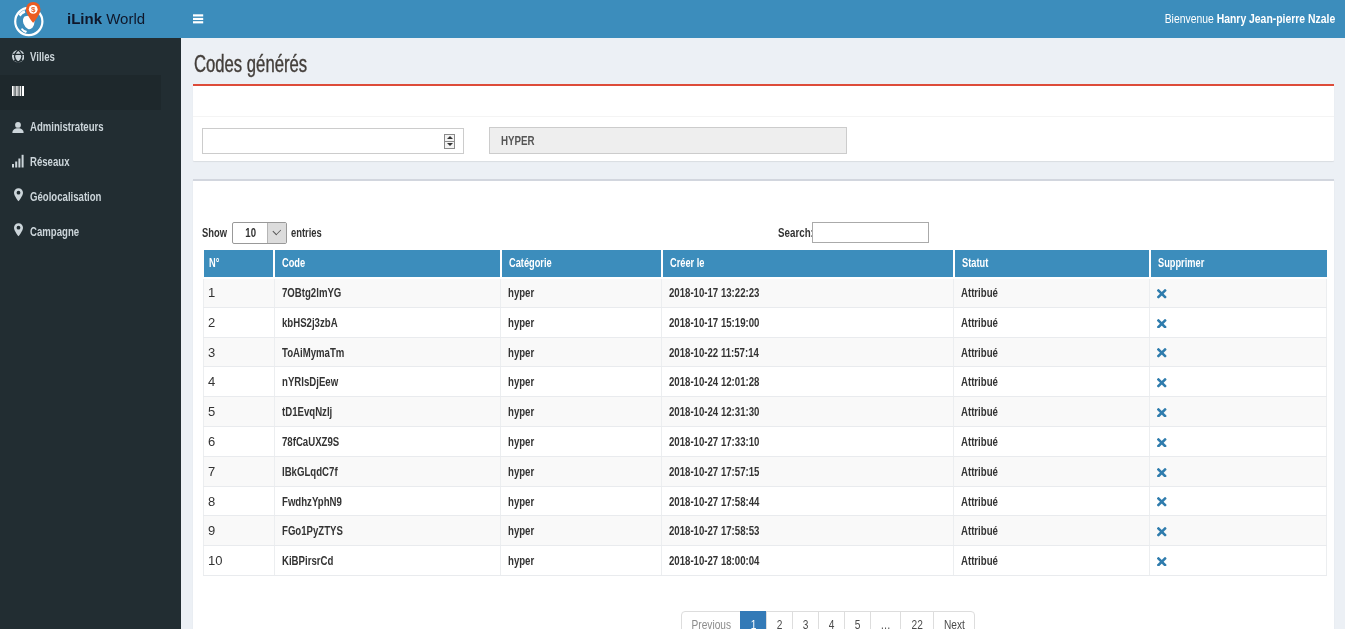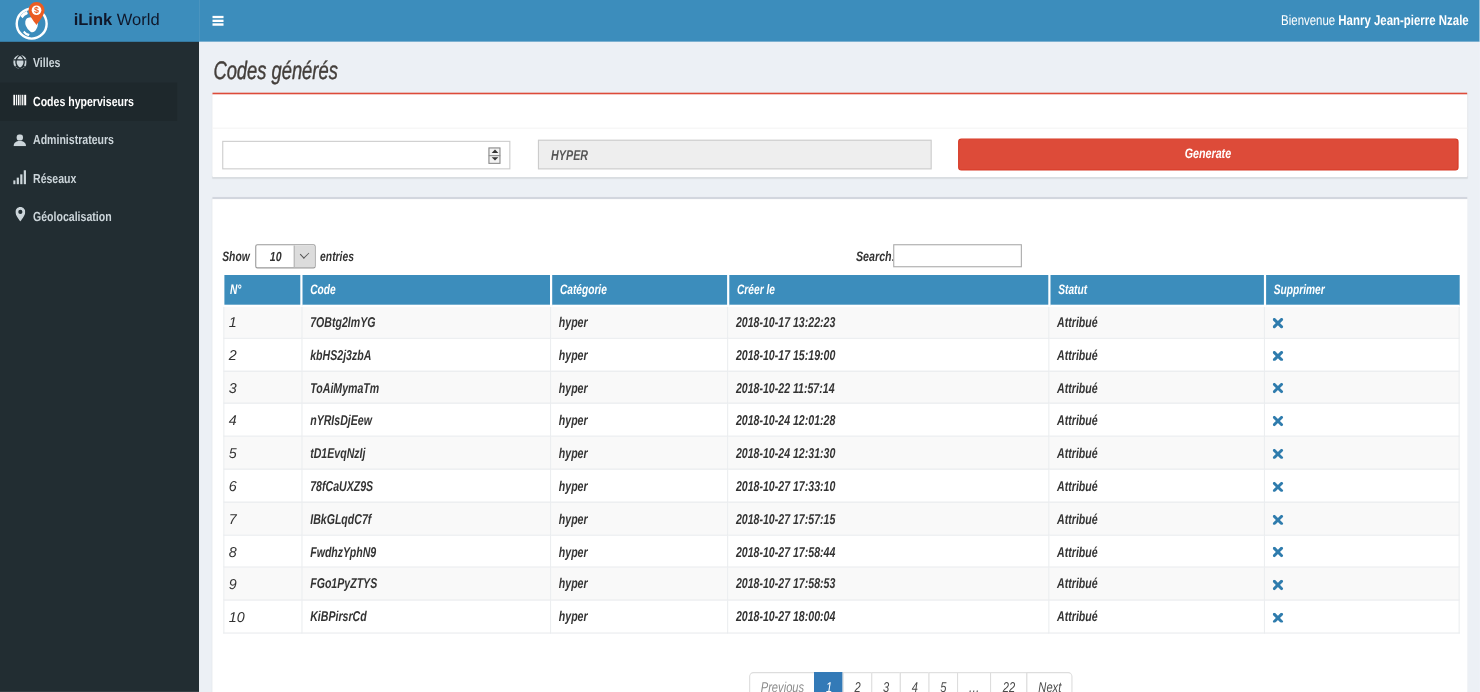--- a/index.html
+++ b/index.html
@@ -14,21 +14,21 @@
 #sidebar { position:absolute; left:0; top:0; width:181px; height:629px; background:#222d32; }
 #logo { position:absolute; left:0; top:0; width:181px; height:38px; background:#3c8dbc; }
 #logo-text { position:absolute; left:67px; top:0; height:38px; line-height:38px; color:#0f172a; font-size:15px; }
 #menu { position:absolute; top:39.5px; left:0; width:161px; }
 .mitem { position:relative; height:35px; color:#ccd5da; }
 .mitem.active { background:#1e282c; color:#fff; }
 .mitem .ico { position:absolute; left:11px; top:0; width:14px; height:35px; display:flex; align-items:center; justify-content:center; }
 .mitem .lbl { position:absolute; left:29.5px; top:0; height:35px; line-height:35px; font-size:12px; font-weight:bold; }
 .mitem .lbl .sx { transform:scaleX(0.80); }
 
-#content { position:absolute; left:181px; top:38px; width:1164px; height:591px; background:#ecf0f5;font-style:italic; }
+#content { position:absolute; left:181px; top:38px; width:1164px; height:591px; background:#ecf0f5; }
 h1#title { position:absolute; left:13px; top:13px; font-size:23px; font-weight:normal; color:#433e3a; -webkit-text-stroke:0.4px #433e3a; }
 h1#title .sx { transform:scaleX(0.725); }
 .box { position:absolute; left:12px; background:#fff; width:1141px; }
 #box1 { top:46px; height:76.5px; border-top:2px solid #dd4b39; border-radius:0 0 1px 1px; box-shadow:0 1px 1px rgba(0,0,0,0.08); }
 #box1 .boxhead { height:31px; border-bottom:1px solid #f4f4f4; }
 #box2 { top:141px; height:520px; border-top:2px solid #d2d6de; box-shadow:0 1px 1px rgba(0,0,0,0.08); }
 
 #numinput { position:absolute; left:9px; top:41.5px; width:262px; height:26px; border:1px solid #ccc; background:#fff; }
 #spin { position:absolute; right:8px; top:5px; width:11px; height:16px; }
 .spbtn { position:relative; width:11px; height:8px; border:1px solid #8a8a8a; background:#f3f3f3; }
@@ -103,21 +103,20 @@
             <g fill="#fff">
               <rect x="0" y="0" width="1.7" height="10"></rect>
               <rect x="2.5" y="0" width="0.9" height="10"></rect>
               <rect x="4.2" y="0" width="1.5" height="10"></rect>
               <rect x="6.5" y="0" width="0.9" height="10"></rect>
               <rect x="8.1" y="0" width="1.1" height="10"></rect>
               <rect x="10" y="0" width="2" height="10"></rect>
             </g>
           </svg>
       </span>
-        <span class="lbl"><span class="sx">Codes hyperviseurs</span></span>
       </div>
     <div class="mitem">
         <span class="ico">
       <svg width="12" height="11" viewBox="0 0 12 11">
             <circle cx="6" cy="2.9" r="2.9" fill="#ccd5da"></circle>
             <path d="M6 6.2 c-3.6 0 -5.6 1.9 -5.6 4.3 l0 0.5 h11.2 l0 -0.5 c0 -2.4 -2 -4.3 -5.6 -4.3 z" fill="#ccd5da"></path>
           </svg>
       </span>
         <span class="lbl"><span class="sx">Administrateurs</span></span>
       </div>
@@ -134,20 +133,28 @@
       </span>
         <span class="lbl"><span class="sx">Réseaux</span></span>
       </div>
     <div class="mitem">
         <span class="ico">
       <svg style="margin-top:-4.5px" width="9" height="13.5" viewBox="0 0 18 26">
             <path fill-rule="evenodd" d="M9 0 C4 0 0 4 0 9 c0 6.5 9 17 9 17 s9 -10.5 9 -17 c0 -5 -4 -9 -9 -9 z M9 12.6 a3.8 3.8 0 1 1 0 -7.6 a3.8 3.8 0 0 1 0 7.6 z" fill="#ccd5da"></path>
           </svg>
       </span>
         <span class="lbl"><span class="sx">Géolocalisation</span></span>
+      </div>
+    <div class="mitem">
+        <span class="ico">
+      <svg style="margin-top:-4.5px" width="9" height="13.5" viewBox="0 0 18 26">
+            <path fill-rule="evenodd" d="M9 0 C4 0 0 4 0 9 c0 6.5 9 17 9 17 s9 -10.5 9 -17 c0 -5 -4 -9 -9 -9 z M9 12.6 a3.8 3.8 0 1 1 0 -7.6 a3.8 3.8 0 0 1 0 7.6 z" fill="#ccd5da"></path>
+          </svg>
+      </span>
+        <span class="lbl"><span class="sx">Campagne</span></span>
       </div>
   </div>
 </div>
 <div id="navbar">
   <div id="burger">
       <svg width="11" height="10" viewBox="0 0 11 10">
         <g fill="#fff">
           <rect x="0" y="0.3" width="10.2" height="2.2"></rect>
           <rect x="0" y="3.9" width="10.2" height="2.1"></rect>
           <rect x="0" y="7.2" width="10.2" height="2.2"></rect>
@@ -164,21 +171,20 @@
         <div id="spin">
           <div class="spbtn">
             <span class="tri up"></span>
           </div>
           <div class="spbtn">
             <span class="tri dn"></span>
           </div>
         </div>
       </div>
     <div id="hyper"><span class="sx">HYPER</span></div>
-    <div id="genbtn"><span class="sx">Generate</span></div>
   </div>
   <div class="box" id="box2">
     <span class="ctl" id="lbl-show"><span class="sx">Show</span></span>
     <div id="sel">
         <span class="num"><span>10</span></span>
         <span class="arr"></span>
       </div>
     <span class="ctl" id="lbl-entries"><span class="sx">entries</span></span>
     <span class="ctl" id="lbl-search"><span class="sx">Search:</span></span>
     <div id="search"></div>

